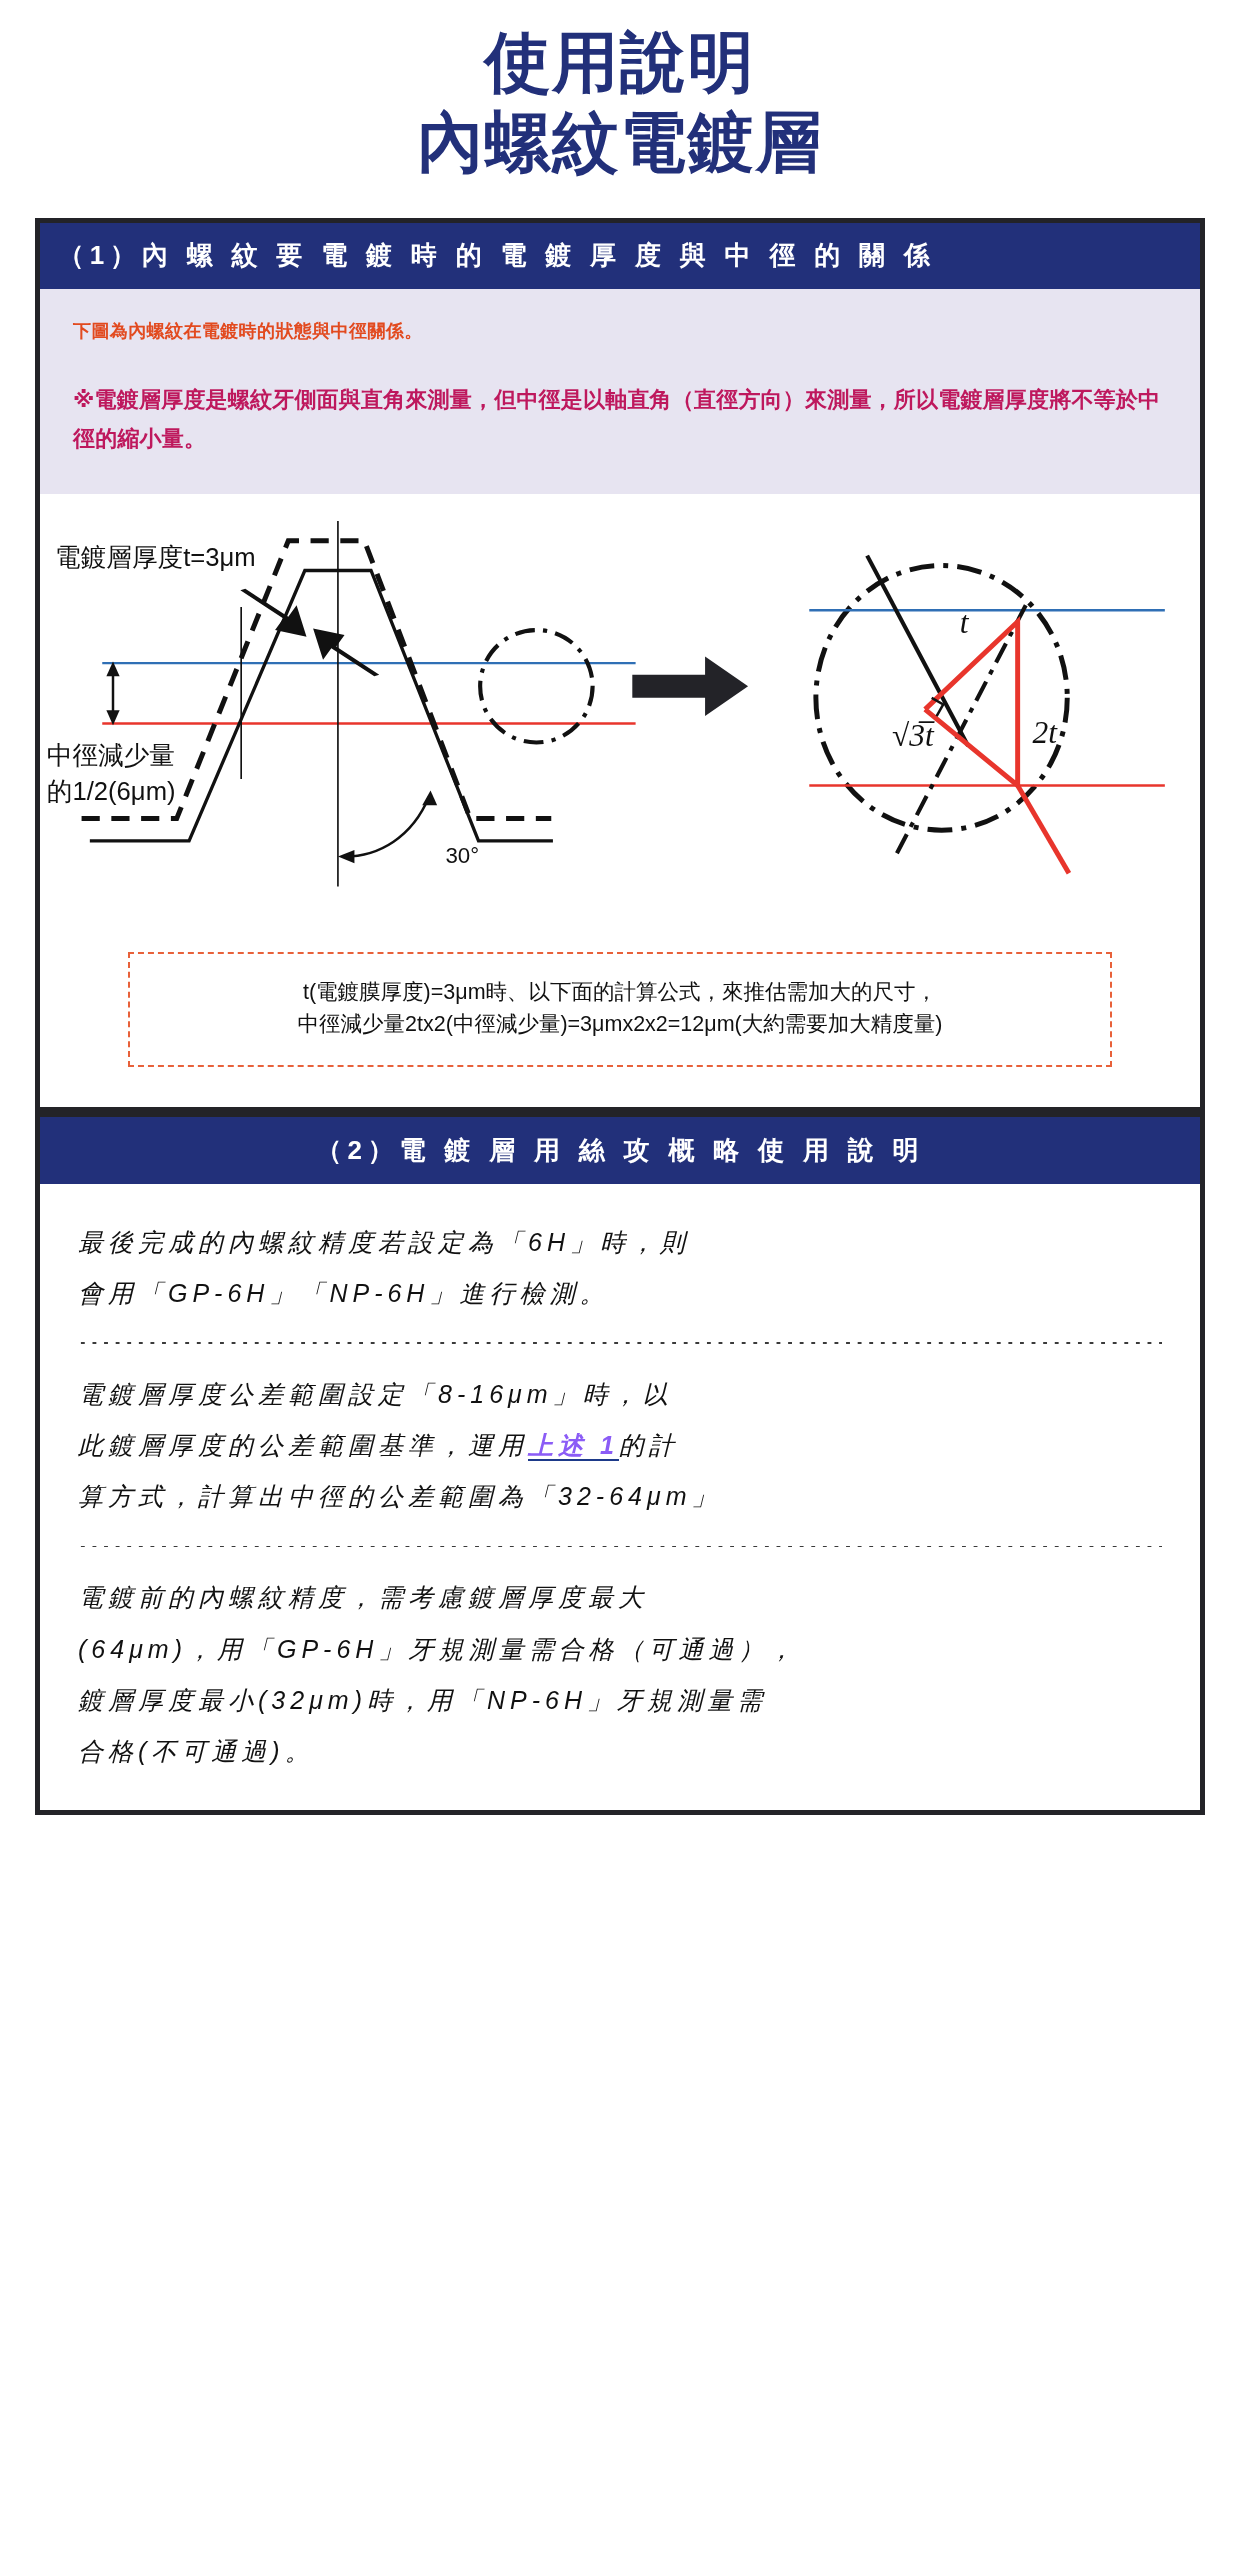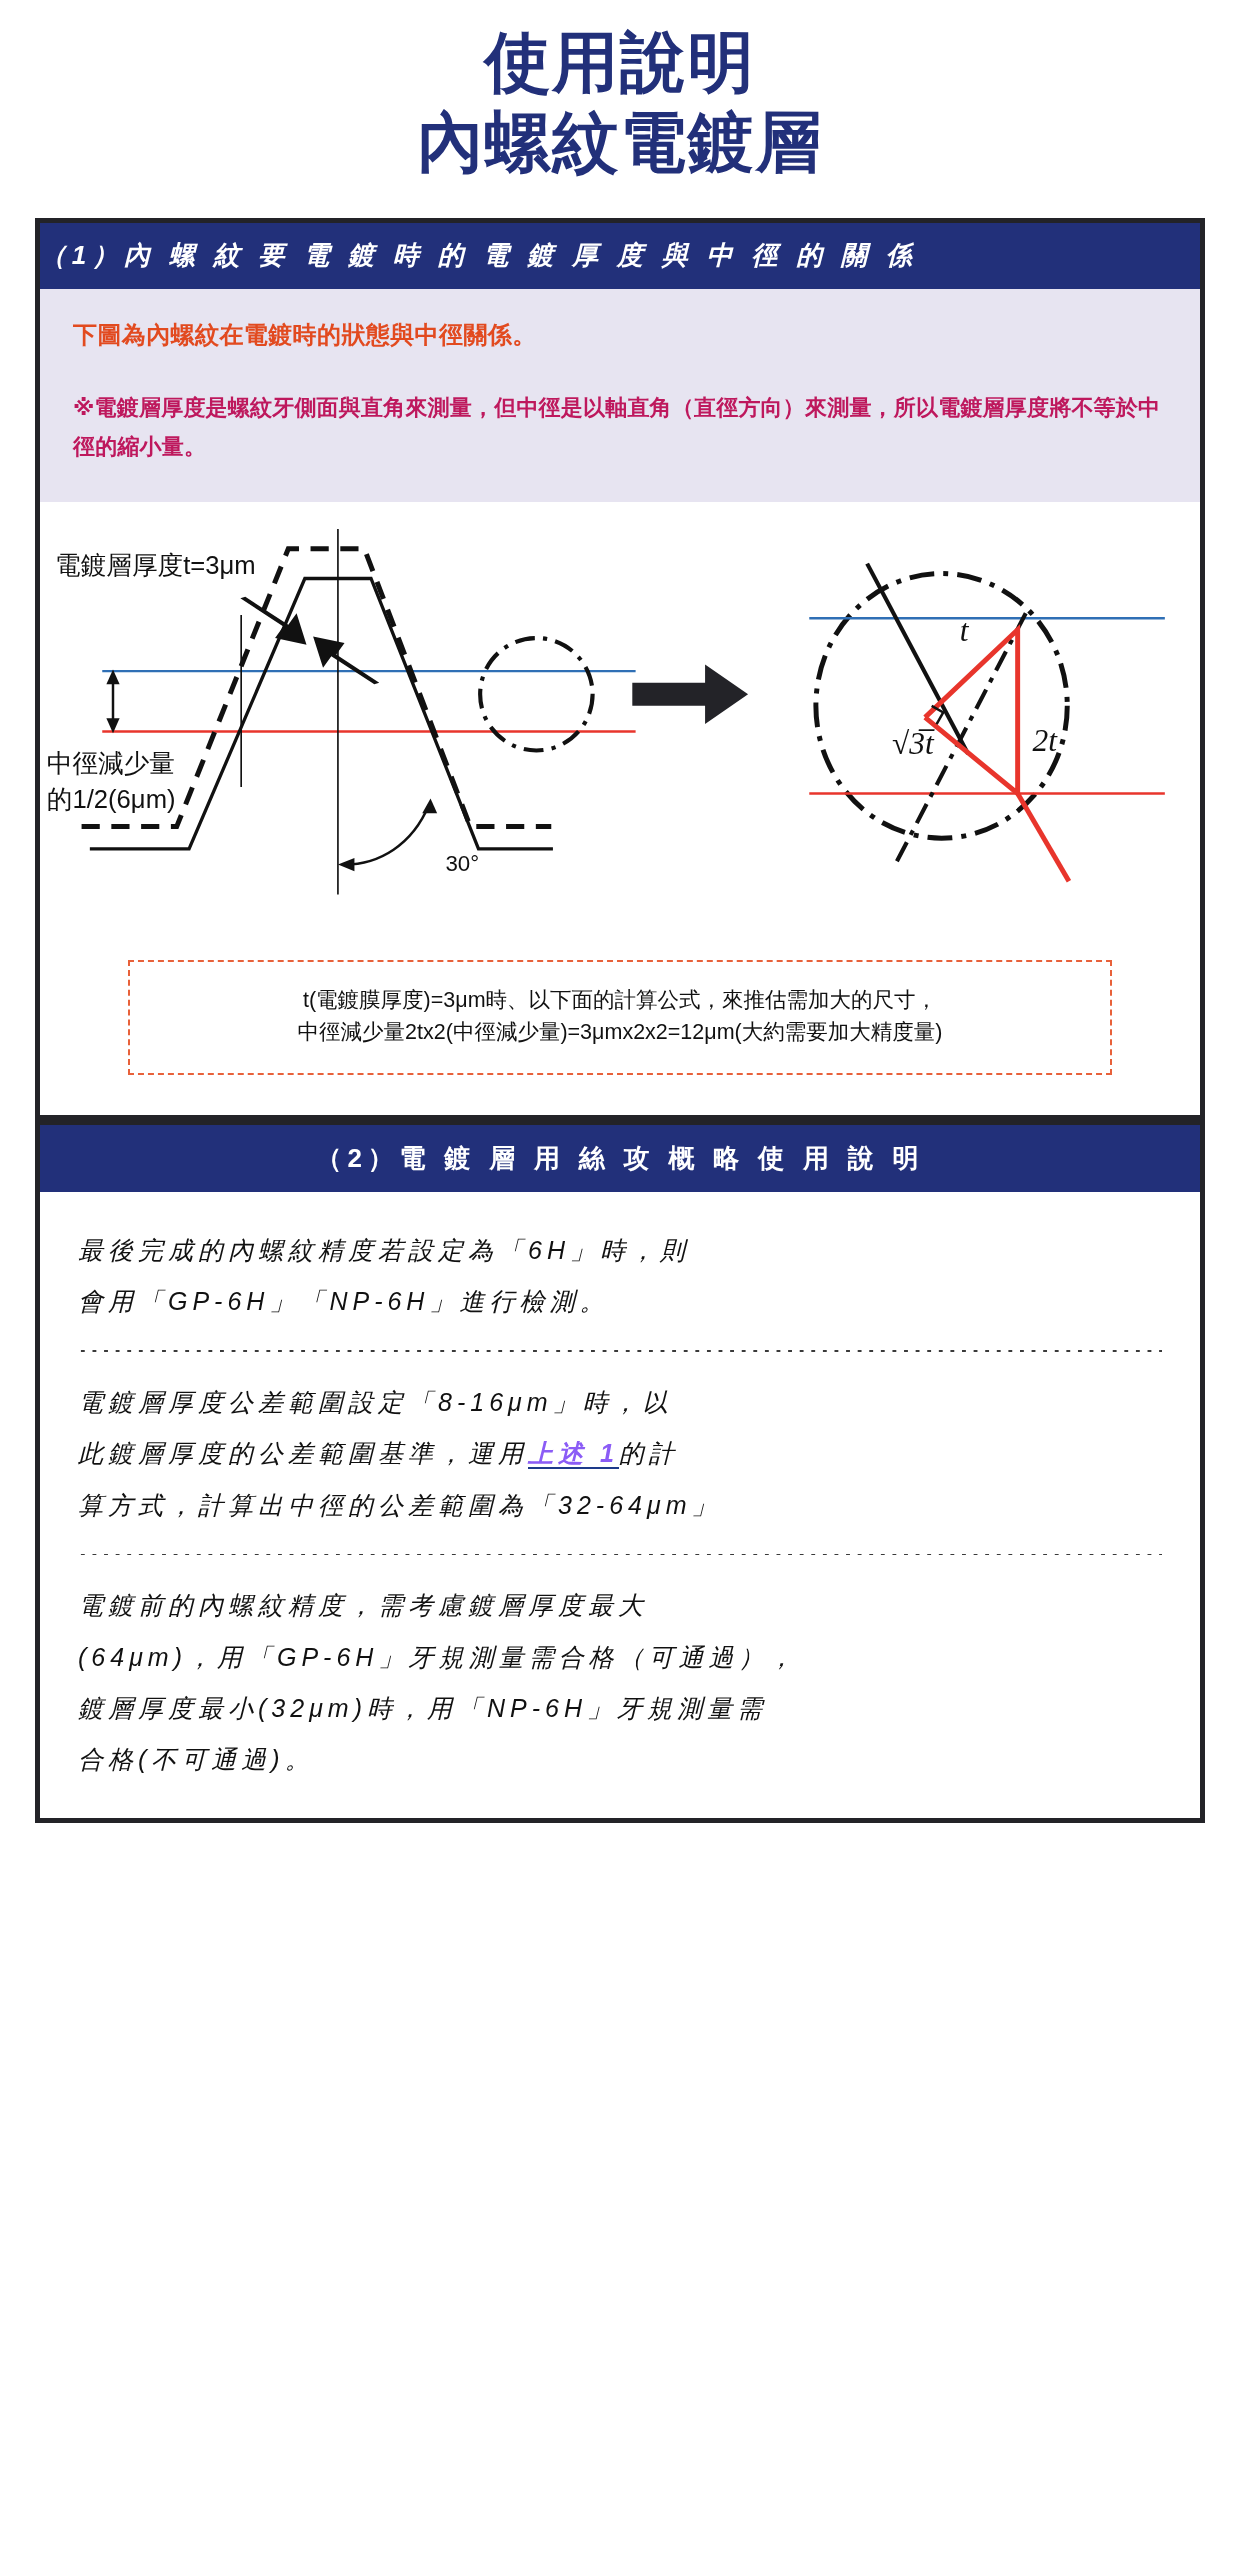--- a/index.html
+++ b/index.html
@@ -40,33 +40,33 @@
     background: #22307a;
     color: #ffffff;
     font-size: 26px;
     font-weight: bold;
     letter-spacing: 5.8px;
     padding: 15.7px 0 15.7px 0;
     text-align: center;
   }
   .section-header.left-align {
     text-align: left;
-    font-style: italic;
+    padding-left: 18px;
   }
 
   
   #section-one { margin-top: 35px; }
 
   .intro-block {
     background: #e7e4f1;
     padding: 30px 33px 36px 33px;
   }
   .intro-lead {
     color: #e24a1f;
-    font-size: 24px;
+    font-size: 18px;
     font-weight: bold;
     letter-spacing: 0.4px;
     margin: 0 0 38px 0;
     line-height: 1.35;
   }
   .intro-note {
     color: #be185d;
     font-size: 22px;
     font-weight: bold;
     line-height: 1.75;

